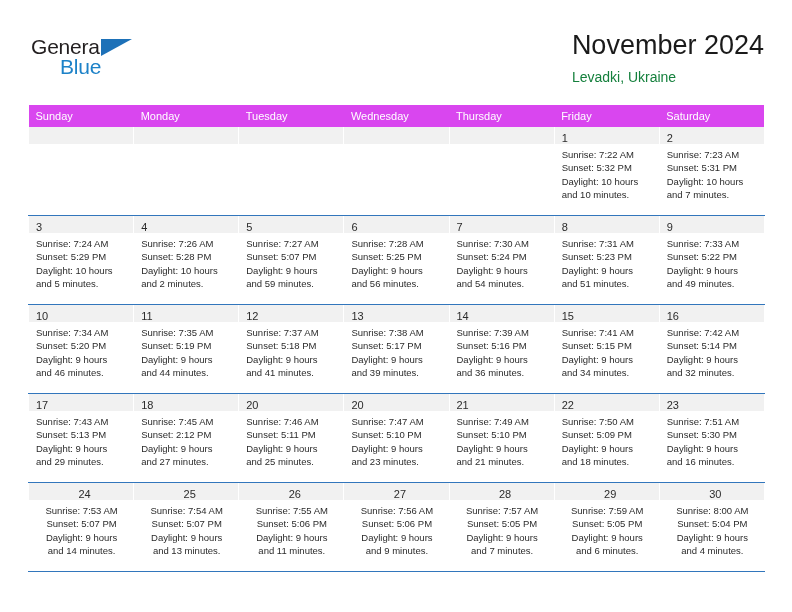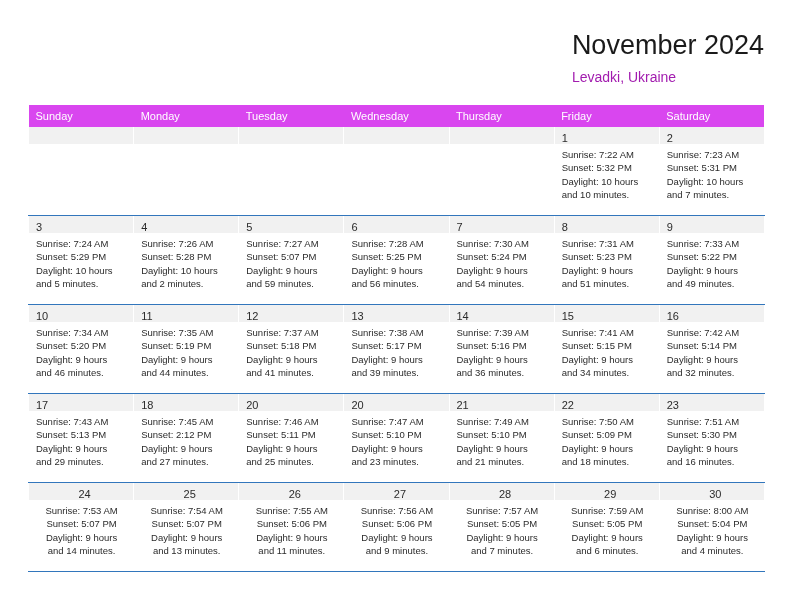--- a/index.html
+++ b/index.html
@@ -73,21 +73,21 @@
     text-align: left;
   }
   .cal-title {
     font-size: 27px;
     color: #1a1a1a;
     line-height: 34px;
     white-space: nowrap;
   }
   .cal-subtitle {
     font-size: 14px;
-    color: #a21caf;
+    color: #15803d;
     line-height: 20px;
     margin-top: 5px;
     white-space: nowrap;
   }
 
   
   .calendar {
     position: absolute;
     left: 28px;
     top: 105px;
@@ -149,20 +149,25 @@
     white-space: nowrap;
   }
 </style>
 </head>
 <body>
 
 <div class="page">
 
   <div class="header">
 
+    <div class="brand">
+      <div class="brand-general">General</div>
+      <div class="brand-tri"></div>
+      <div class="brand-blue">Blue</div>
+    </div>
 
     <div class="title-block">
       <div class="cal-title">November 2024</div>
       <div class="cal-subtitle">Levadki, Ukraine</div>
     </div>
 
   </div>
 
   <table class="calendar">
     <colgroup>

